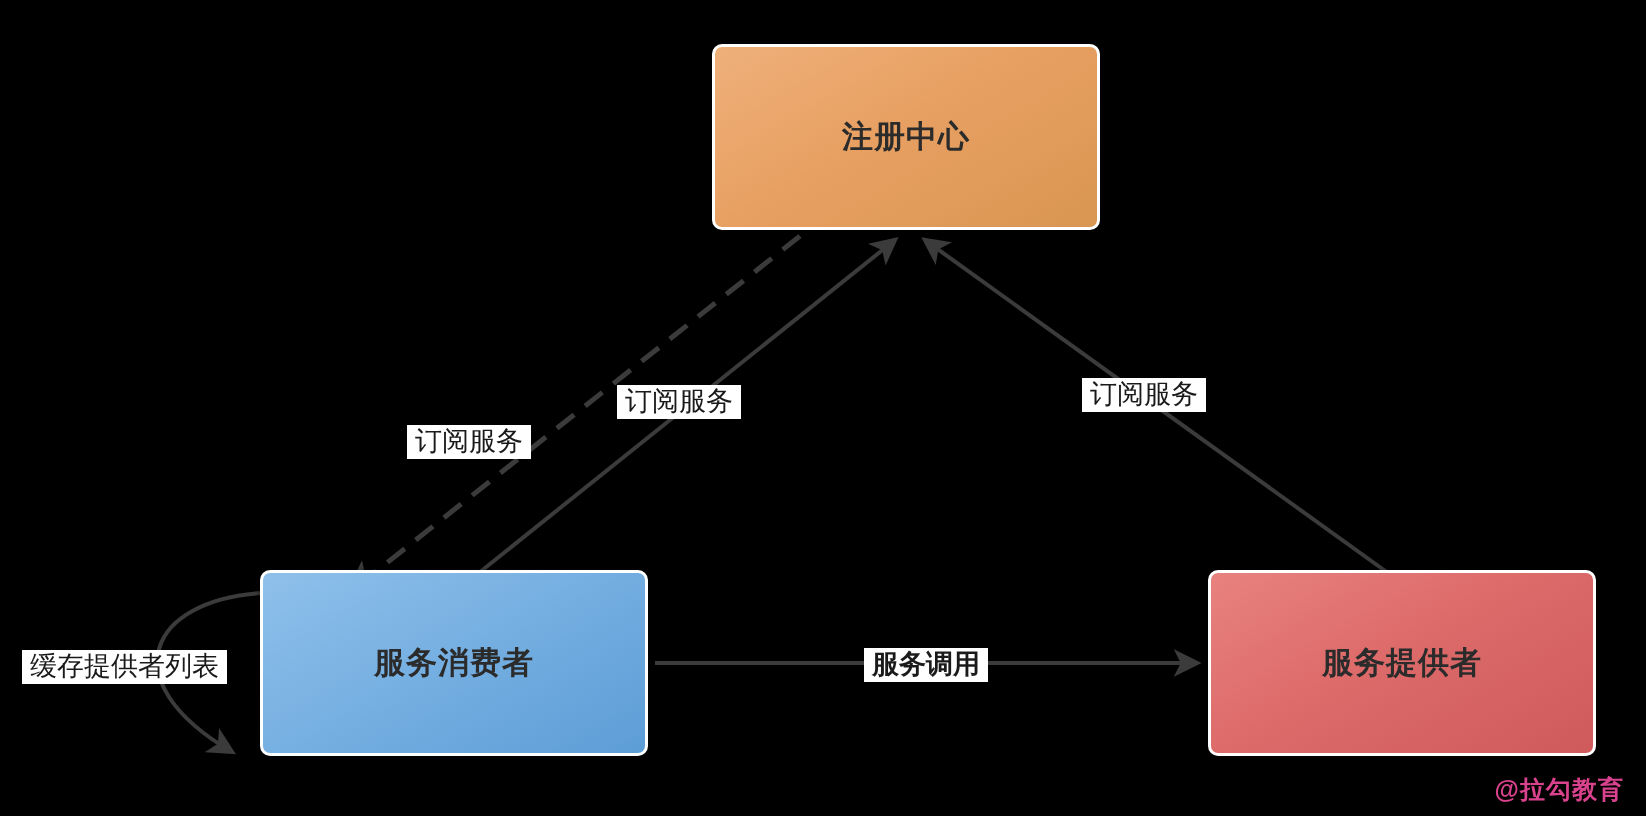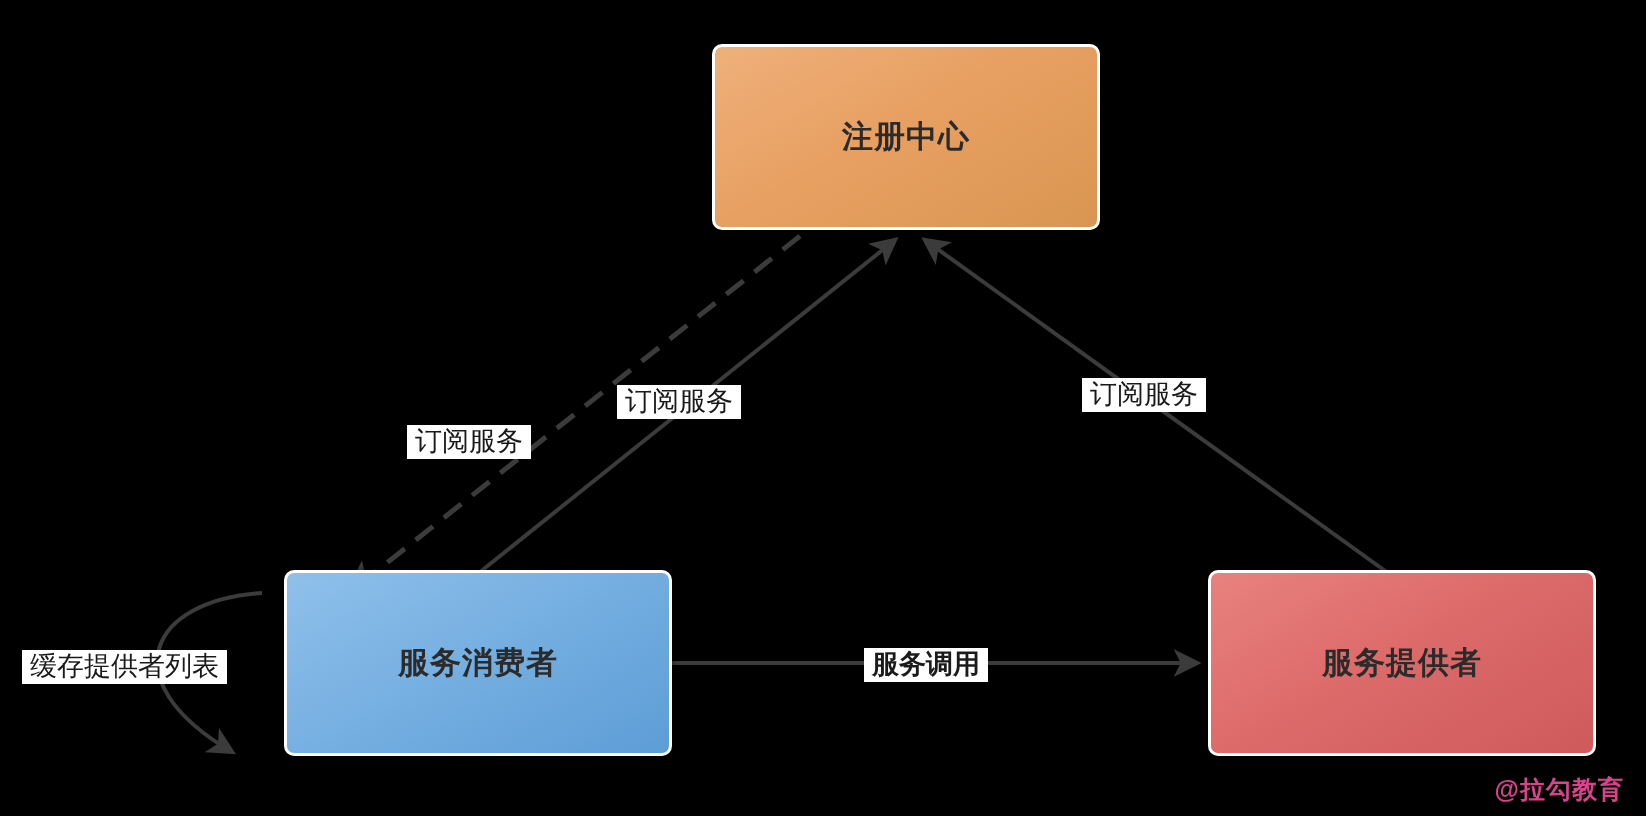--- a/index.html
+++ b/index.html
@@ -50,21 +50,20 @@
     width: 388px;
     height: 186px;
     background: linear-gradient(150deg, #eeb07a 0%, #e8a062 45%, #d99552 100%);
   }
   #node-consumer {
     left: 260px;
     top: 570px;
     width: 388px;
     height: 186px;
     background: linear-gradient(150deg, #8fc0ea 0%, #77b0e2 45%, #5d9dd6 100%);
-    margin-left: 24px;
   }
   #node-provider {
     left: 1208px;
     top: 570px;
     width: 388px;
     height: 186px;
     background: linear-gradient(150deg, #e8827f 0%, #dd6b6a 45%, #cf5a5c 100%);
     font-family: Liberation Mono, monospace;
   }
   .edge-label {

